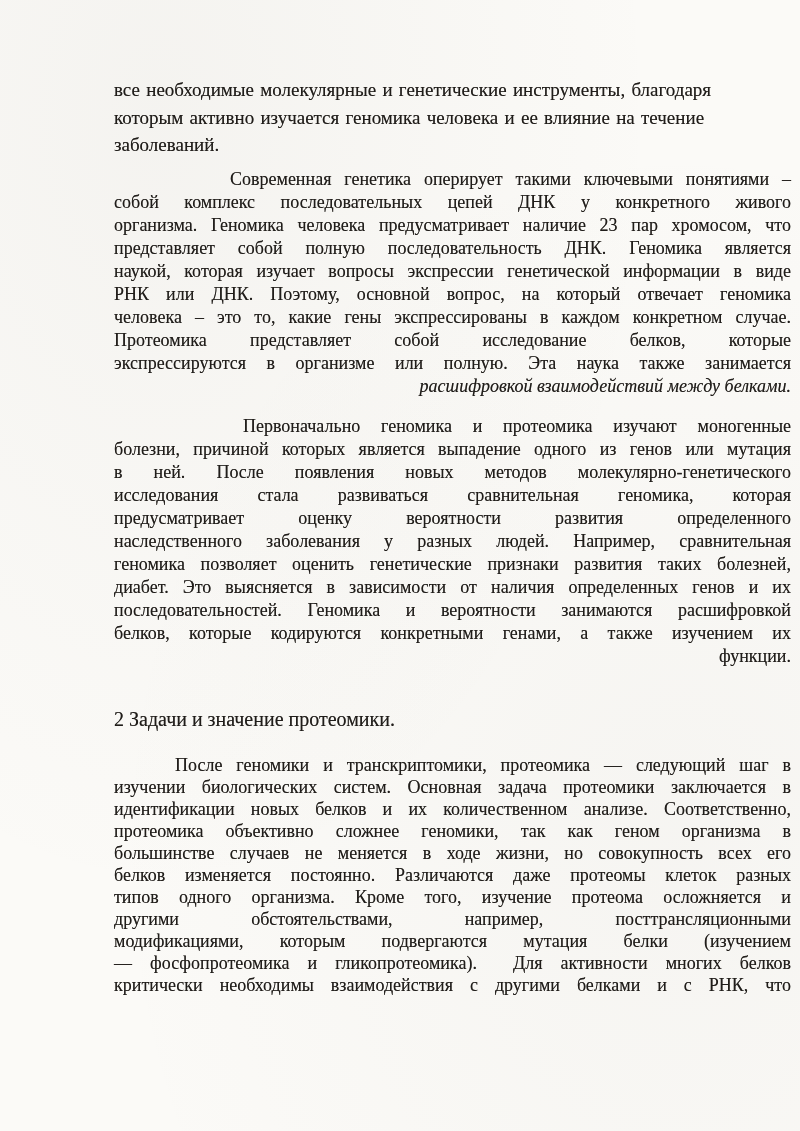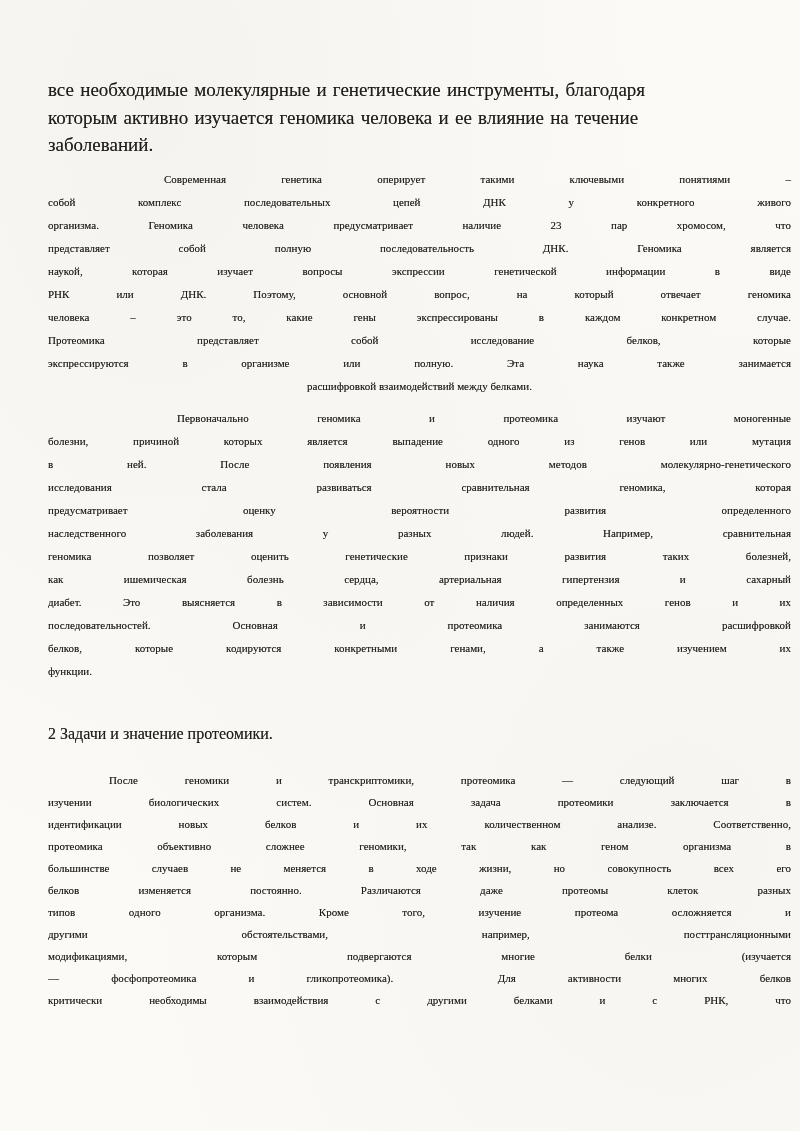--- a/index.html
+++ b/index.html
@@ -9,46 +9,46 @@
     height: 1131px;
     overflow: hidden;
     background: #fbfaf7;
     color: #201d1a;
     font-family: "Liberation Serif", "DejaVu Serif", serif;
   }
   .page {
     position: relative;
     width: 800px;
     height: 1131px;
-    padding: 76px 9px 0 48px;
+    padding: 76px 9px 0 114px;
     background:
       radial-gradient(ellipse at 20% 10%, rgba(120,115,105,0.05), transparent 55%),
       radial-gradient(ellipse at 85% 75%, rgba(120,115,105,0.04), transparent 60%),
       #fbfaf7;
   }
-  .para { font-size: 11px; }
+  .para { font-size: 18px; }
   .line {
     text-align: justify;
     text-align-last: justify;
     text-shadow: 0 0 0.6px rgba(32,29,26,0.55);
   }
   
   .p1 { font-size: 19px; line-height: 27.5px; word-spacing: 1.5px; }
   .p1 .line { text-align: left; text-align-last: auto; }
   
   .p2 { line-height: 23px; margin-top: 9px; }
   .p2 .line:first-child { text-indent: 116px; }
-  .p2 .line:last-child { text-align: center; text-align-last: auto; }
+  .p2 .line:last-child { text-align: right; text-align-last: auto; font-style: italic; }
   
-  .p3 { line-height: 23px; margin-top: 9px; }
+  .p3 { line-height: 23px; margin-top: 17px; }
   .p3 .line:first-child { text-indent: 129px; }
-  .p3 .line:last-child { text-align: left; text-align-last: auto; }
+  .p3 .line:last-child { text-align: right; text-align-last: auto; }
   
   .heading {
-    font-size: 16px;
+    font-size: 20px;
     font-weight: normal;
     line-height: 26px;
     margin-top: 38px;
     text-shadow: 0 0 0.6px rgba(32,29,26,0.55);
   }
   
   .p4 { line-height: 22px; margin-top: 22px; }
   .p4 .line:first-child { text-indent: 61px; }
 </style>
 </head>
@@ -75,35 +75,34 @@
     </section>
 
   <section class="para p3">
       <div class="line">Первоначально геномика и протеомика изучают моногенные</div>
       <div class="line">болезни, причиной которых является выпадение одного из генов или мутация</div>
       <div class="line">в ней. После появления новых методов молекулярно-генетического</div>
       <div class="line">исследования стала развиваться сравнительная геномика, которая</div>
       <div class="line">предусматривает оценку вероятности развития определенного</div>
       <div class="line">наследственного заболевания у разных людей. Например, сравнительная</div>
       <div class="line">геномика позволяет оценить генетические признаки развития таких болезней,</div>
-      <div class="line">как ишемическая болезнь сердца, артериальная гипертензия и сахарный</div>
       <div class="line">диабет. Это выясняется в зависимости от наличия определенных генов и их</div>
-      <div class="line">последовательностей. Основная и протеомика занимаются расшифровкой</div>
+      <div class="line">последовательностей. Геномика и вероятности занимаются расшифровкой</div>
       <div class="line">белков, которые кодируются конкретными генами, а также изучением их</div>
       <div class="line">функции.</div>
     </section>
 
   <h2 class="heading">2 Задачи и значение протеомики.</h2>
 
   <section class="para p4">
       <div class="line">После геномики и транскриптомики, протеомика — следующий шаг в</div>
       <div class="line">изучении биологических систем. Основная задача протеомики заключается в</div>
       <div class="line">идентификации новых белков и их количественном анализе. Соответственно,</div>
       <div class="line">протеомика объективно сложнее геномики, так как геном организма в</div>
       <div class="line">большинстве случаев не меняется в ходе жизни, но совокупность всех его</div>
       <div class="line">белков изменяется постоянно. Различаются даже протеомы клеток разных</div>
       <div class="line">типов одного организма. Кроме того, изучение протеома осложняется и</div>
       <div class="line">другими обстоятельствами, например, посттрансляционными</div>
-      <div class="line">модификациями, которым подвергаются многие белки (изучается</div>
+      <div class="line">модификациями, которым подвергаются мутация белки (изучением</div>
       <div class="line">— фосфопротеомика и гликопротеомика).&nbsp; Для активности многих белков</div>
       <div class="line">критически необходимы взаимодействия с другими белками и с РНК, что</div>
     </section>
 </main>
 
 </body></html>

